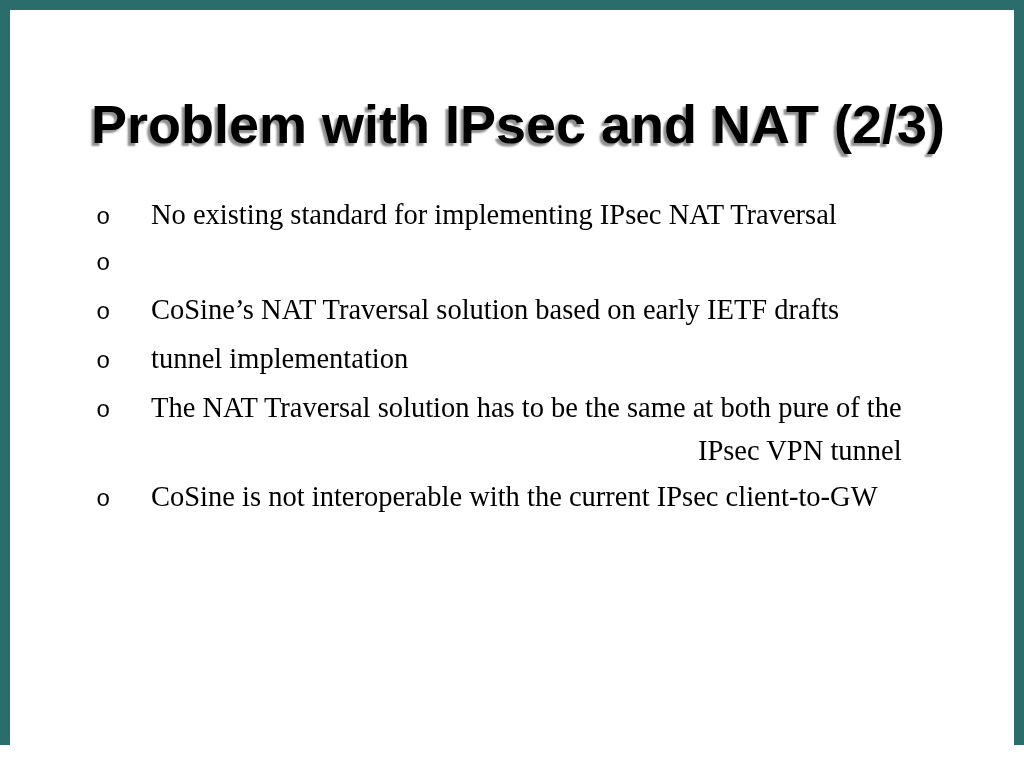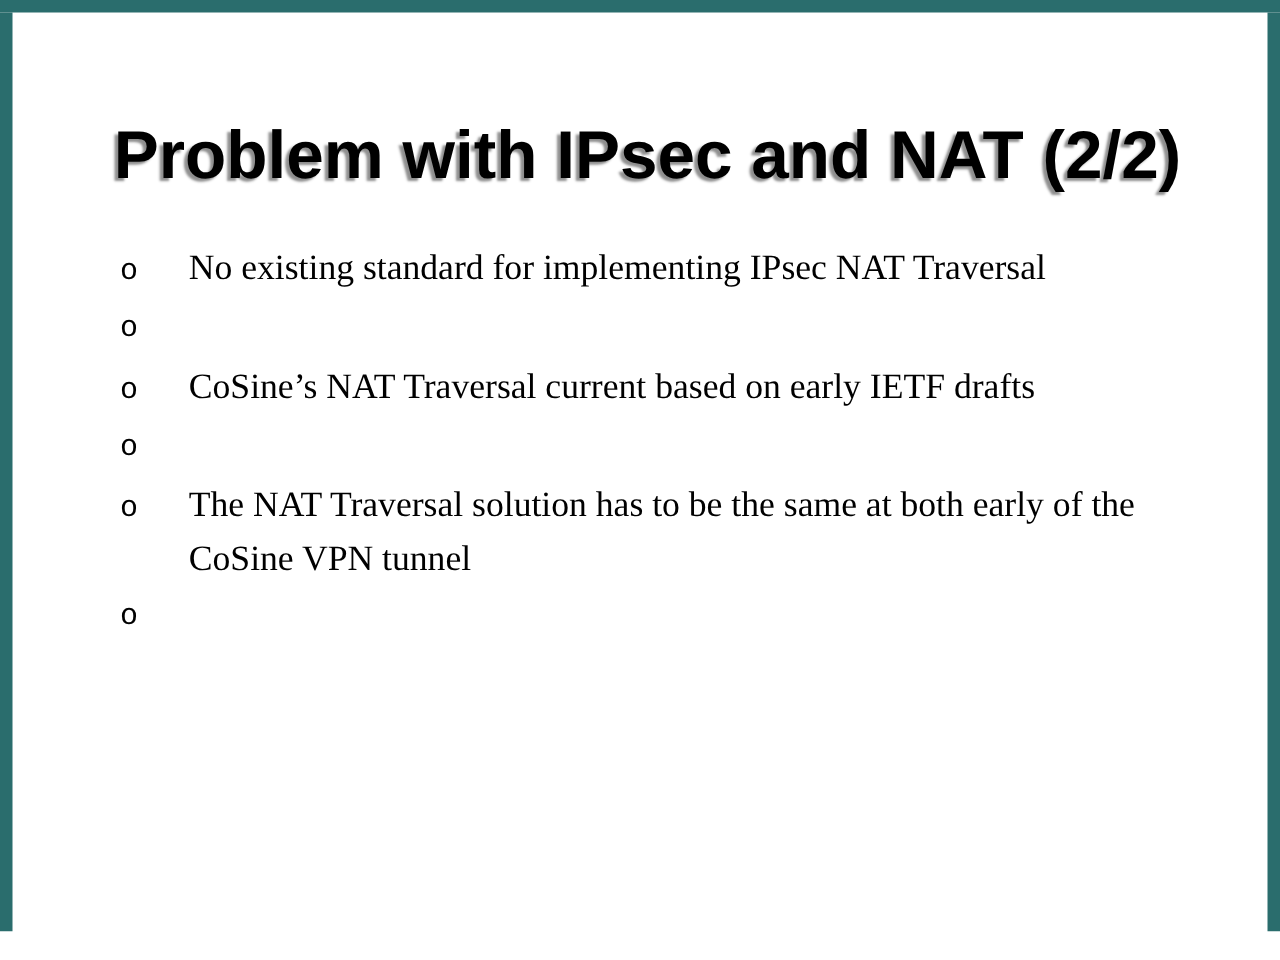--- a/index.html
+++ b/index.html
@@ -55,70 +55,73 @@
     font-family: "Liberation Mono", monospace;
     font-size: 24px;
     line-height: 43px;
     color: #000000;
   }
   .bullet-text {
     font-family: "Liberation Serif", serif;
     font-size: 28.5px;
     line-height: 43px;
     color: #000000;
+    text-align: right;
   }
   .bullet-line {
     white-space: nowrap;
   }
 </style>
 </head>
 <body>
 
 <div class="slide">
 
   <div class="frame frame-top"></div>
   <div class="frame frame-left"></div>
   <div class="frame frame-right"></div>
 
-  <h1 class="title">Problem with IPsec and NAT (2/2)</h1>
+  <h1 class="title">Problem with IPsec and NAT (2/3)</h1>
 
   <div class="bullets">
 
     <div class="bullet">
       <span class="bullet-marker">o</span>
       <div class="bullet-text">
         <div class="bullet-line">No existing standard for implementing IPsec NAT Traversal</div>
       </div>
     </div>
 
     <div class="bullet">
       <span class="bullet-marker">o</span>
     </div>
 
     <div class="bullet">
       <span class="bullet-marker">o</span>
       <div class="bullet-text">
-        <div class="bullet-line">CoSine’s NAT Traversal current based on early IETF drafts</div>
+        <div class="bullet-line">CoSine’s NAT Traversal solution based on early IETF drafts</div>
       </div>
     </div>
 
     <div class="bullet">
       <span class="bullet-marker">o</span>
       <div class="bullet-text">
+        <div class="bullet-line">tunnel implementation</div>
       </div>
     </div>
 
     <div class="bullet">
       <span class="bullet-marker">o</span>
       <div class="bullet-text">
-        <div class="bullet-line">The NAT Traversal solution has to be the same at both early of the</div>
-        <div class="bullet-line">CoSine VPN tunnel</div>
+        <div class="bullet-line">The NAT Traversal solution has to be the same at both pure of the</div>
+        <div class="bullet-line">IPsec VPN tunnel</div>
       </div>
     </div>
 
     <div class="bullet">
       <span class="bullet-marker">o</span>
       <div class="bullet-text">
+        <div class="bullet-line">CoSine is not interoperable with the current IPsec client-to-GW</div>
       </div>
     </div>
 
   </div>
 </div>
 
 </body></html>

